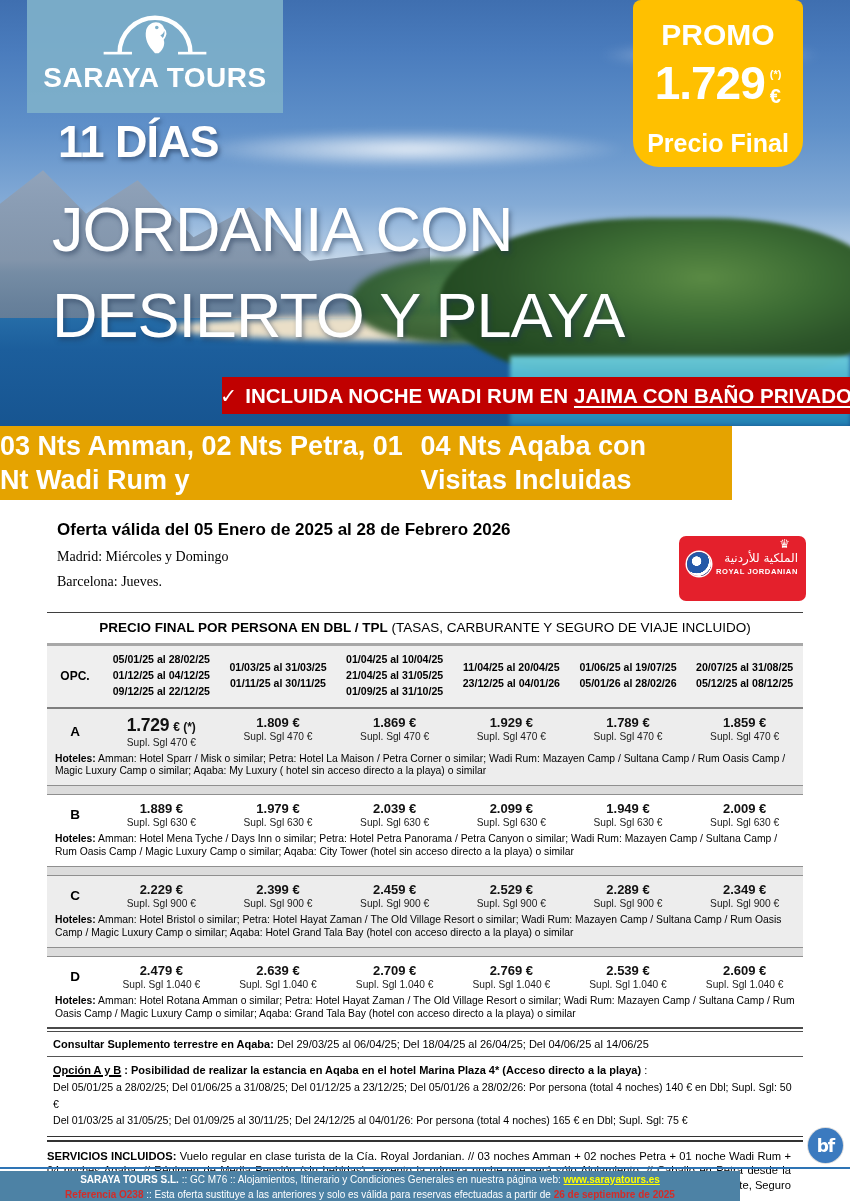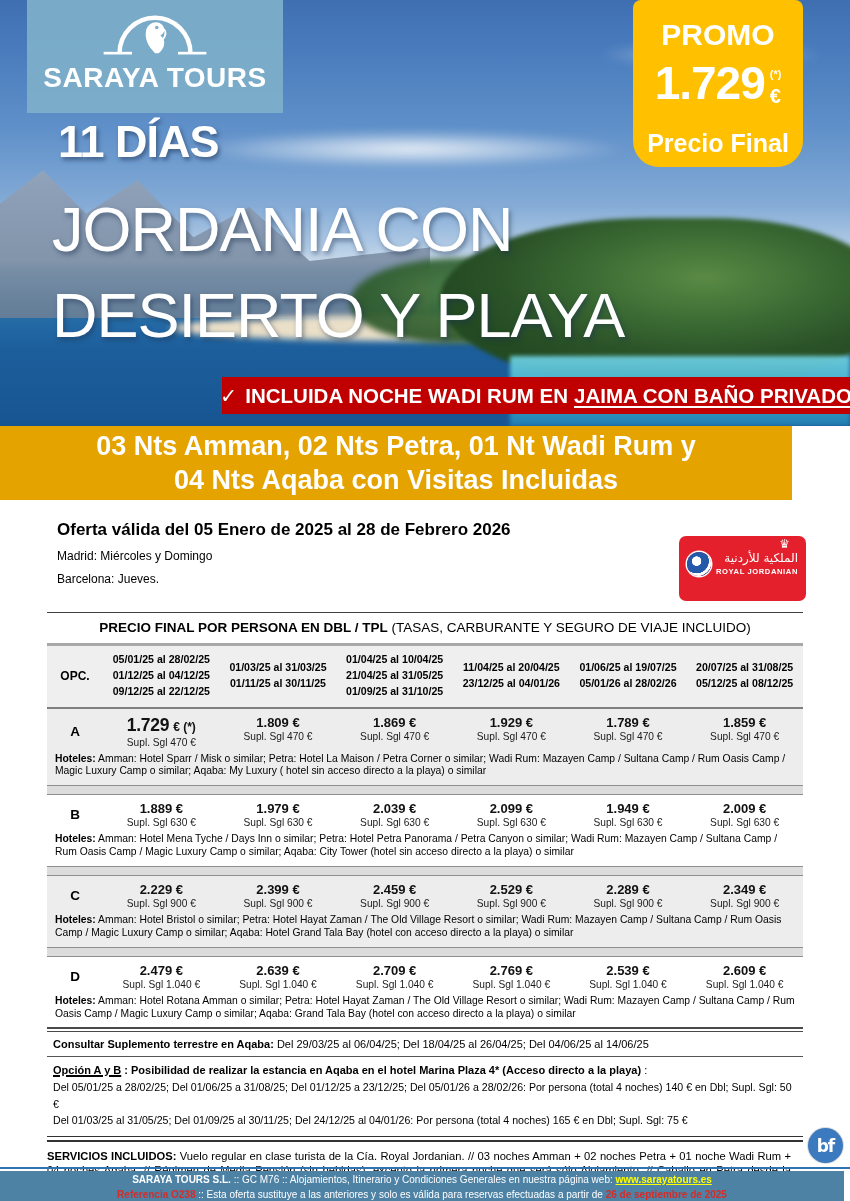--- a/index.html
+++ b/index.html
@@ -45,27 +45,27 @@
   .days{position:absolute;left:58px;top:116px;color:#fff;font-size:45px;font-weight:bold;letter-spacing:-1px;
     text-shadow:2px 3px 4px rgba(30,50,80,.55);}
   .main-title{position:absolute;left:52px;top:186px;color:#fff;font-weight:normal;font-size:63px;line-height:1.37;
     letter-spacing:-1px;text-shadow:2px 3px 5px rgba(30,50,80,.5);white-space:nowrap;}
   
   .ribbon{position:absolute;left:222px;top:377px;width:628px;height:37px;background:#C00000;color:#fff;
     display:flex;align-items:center;justify-content:center;font-weight:bold;font-size:20.5px;white-space:nowrap;}
   .ribbon .chk{margin-right:8px;font-weight:normal;}
   .ribbon u{text-decoration-thickness:2px;text-underline-offset:3px;margin-left:6px;}
   
-  .nights{position:absolute;left:0;top:426px;width:792px;height:74px;background:#E5A300;color:#fff;
-    display:flex;flex-direction:column;align-items:center;justify-content:center;font-weight:bold;font-size:27px;line-height:1.27;}
+  .nights{position:absolute;left:0;top:426px;width:732px;height:74px;background:#E5A300;color:#fff;
+    display:flex;flex-direction:row;align-items:center;justify-content:center;font-weight:bold;font-size:27px;line-height:1.27;}
   
   .offer{position:absolute;left:57px;top:504px;margin-top:16px;}
   .offer-validity{font-size:17px;font-weight:bold;}
   .salidas{font-size:17px;font-weight:bold;text-decoration:underline;margin-top:13px;}
-  .dep{font-size:12px;margin-top:9px;}
+  .dep{font-size:14px;margin-top:9px;font-family:Liberation Serif, serif;}
   
   .rj{position:absolute;left:679px;top:536px;width:127px;height:65px;background:#E4202C;border-radius:7px;
     color:#fff;box-sizing:border-box;padding:6px 8px 0 8px;}
   .rj-crown{position:absolute;top:2px;right:16px;font-size:12px;line-height:1;font-family:"DejaVu Sans",sans-serif;}
   .rj-row{display:flex;align-items:flex-start;margin-top:10px;}
   .rj-globe{width:24px;height:24px;border-radius:50%;flex:0 0 24px;
     background:radial-gradient(circle at 40% 38%,#ffffff 0 22%,#2458a8 24% 58%,#ffffff 60% 72%,#2458a8 74% 100%);
     box-shadow:0 0 0 1.5px #fff;}
   .rj-txt{flex:1;text-align:right;}
   .rj-arabic{font-size:12px;line-height:1.1;font-family:"DejaVu Sans",sans-serif;}
@@ -100,21 +100,21 @@
   .opcion .head u{text-decoration-thickness:1.5px;}
   .rule-heavy{height:3px;border-top:1px solid #333;border-bottom:2.5px solid #333;}
   .para{margin-top:7px;font-size:11.2px;line-height:1.32;text-align:justify;padding-right:12px;}
   .para b{font-weight:bold;}
   
   .bf{position:absolute;left:808px;top:1128px;width:35px;height:35px;border-radius:50%;background:#3B7ABF;
     color:#fff;display:flex;align-items:center;justify-content:center;font-weight:bold;font-size:17px;
     font-family:"DejaVu Sans",sans-serif;letter-spacing:-1px;box-shadow:0 0 0 1px #ddd;}
   
   .footer-accent{position:absolute;left:0;top:1167px;width:850px;height:2px;background:#2E74B5;}
-  .footer{position:absolute;left:0;top:1171px;width:844px;height:30px;background:#4D82A5;color:#fff;
+  .footer{position:absolute;left:0;top:1171px;width:740px;height:30px;background:#4D82A5;color:#fff;
     text-align:center;font-size:10px;line-height:1.45;padding-top:2px;box-sizing:border-box;}
   .footer b{font-weight:bold;}
   .footer .ref{color:#D42C28;font-weight:bold;}
   .site-link{color:#FFFF00;font-weight:bold;text-decoration:underline;}
 </style>
 </head>
 <body>
 
 <div class="hero">
   <div class="hero-bg"></div>

